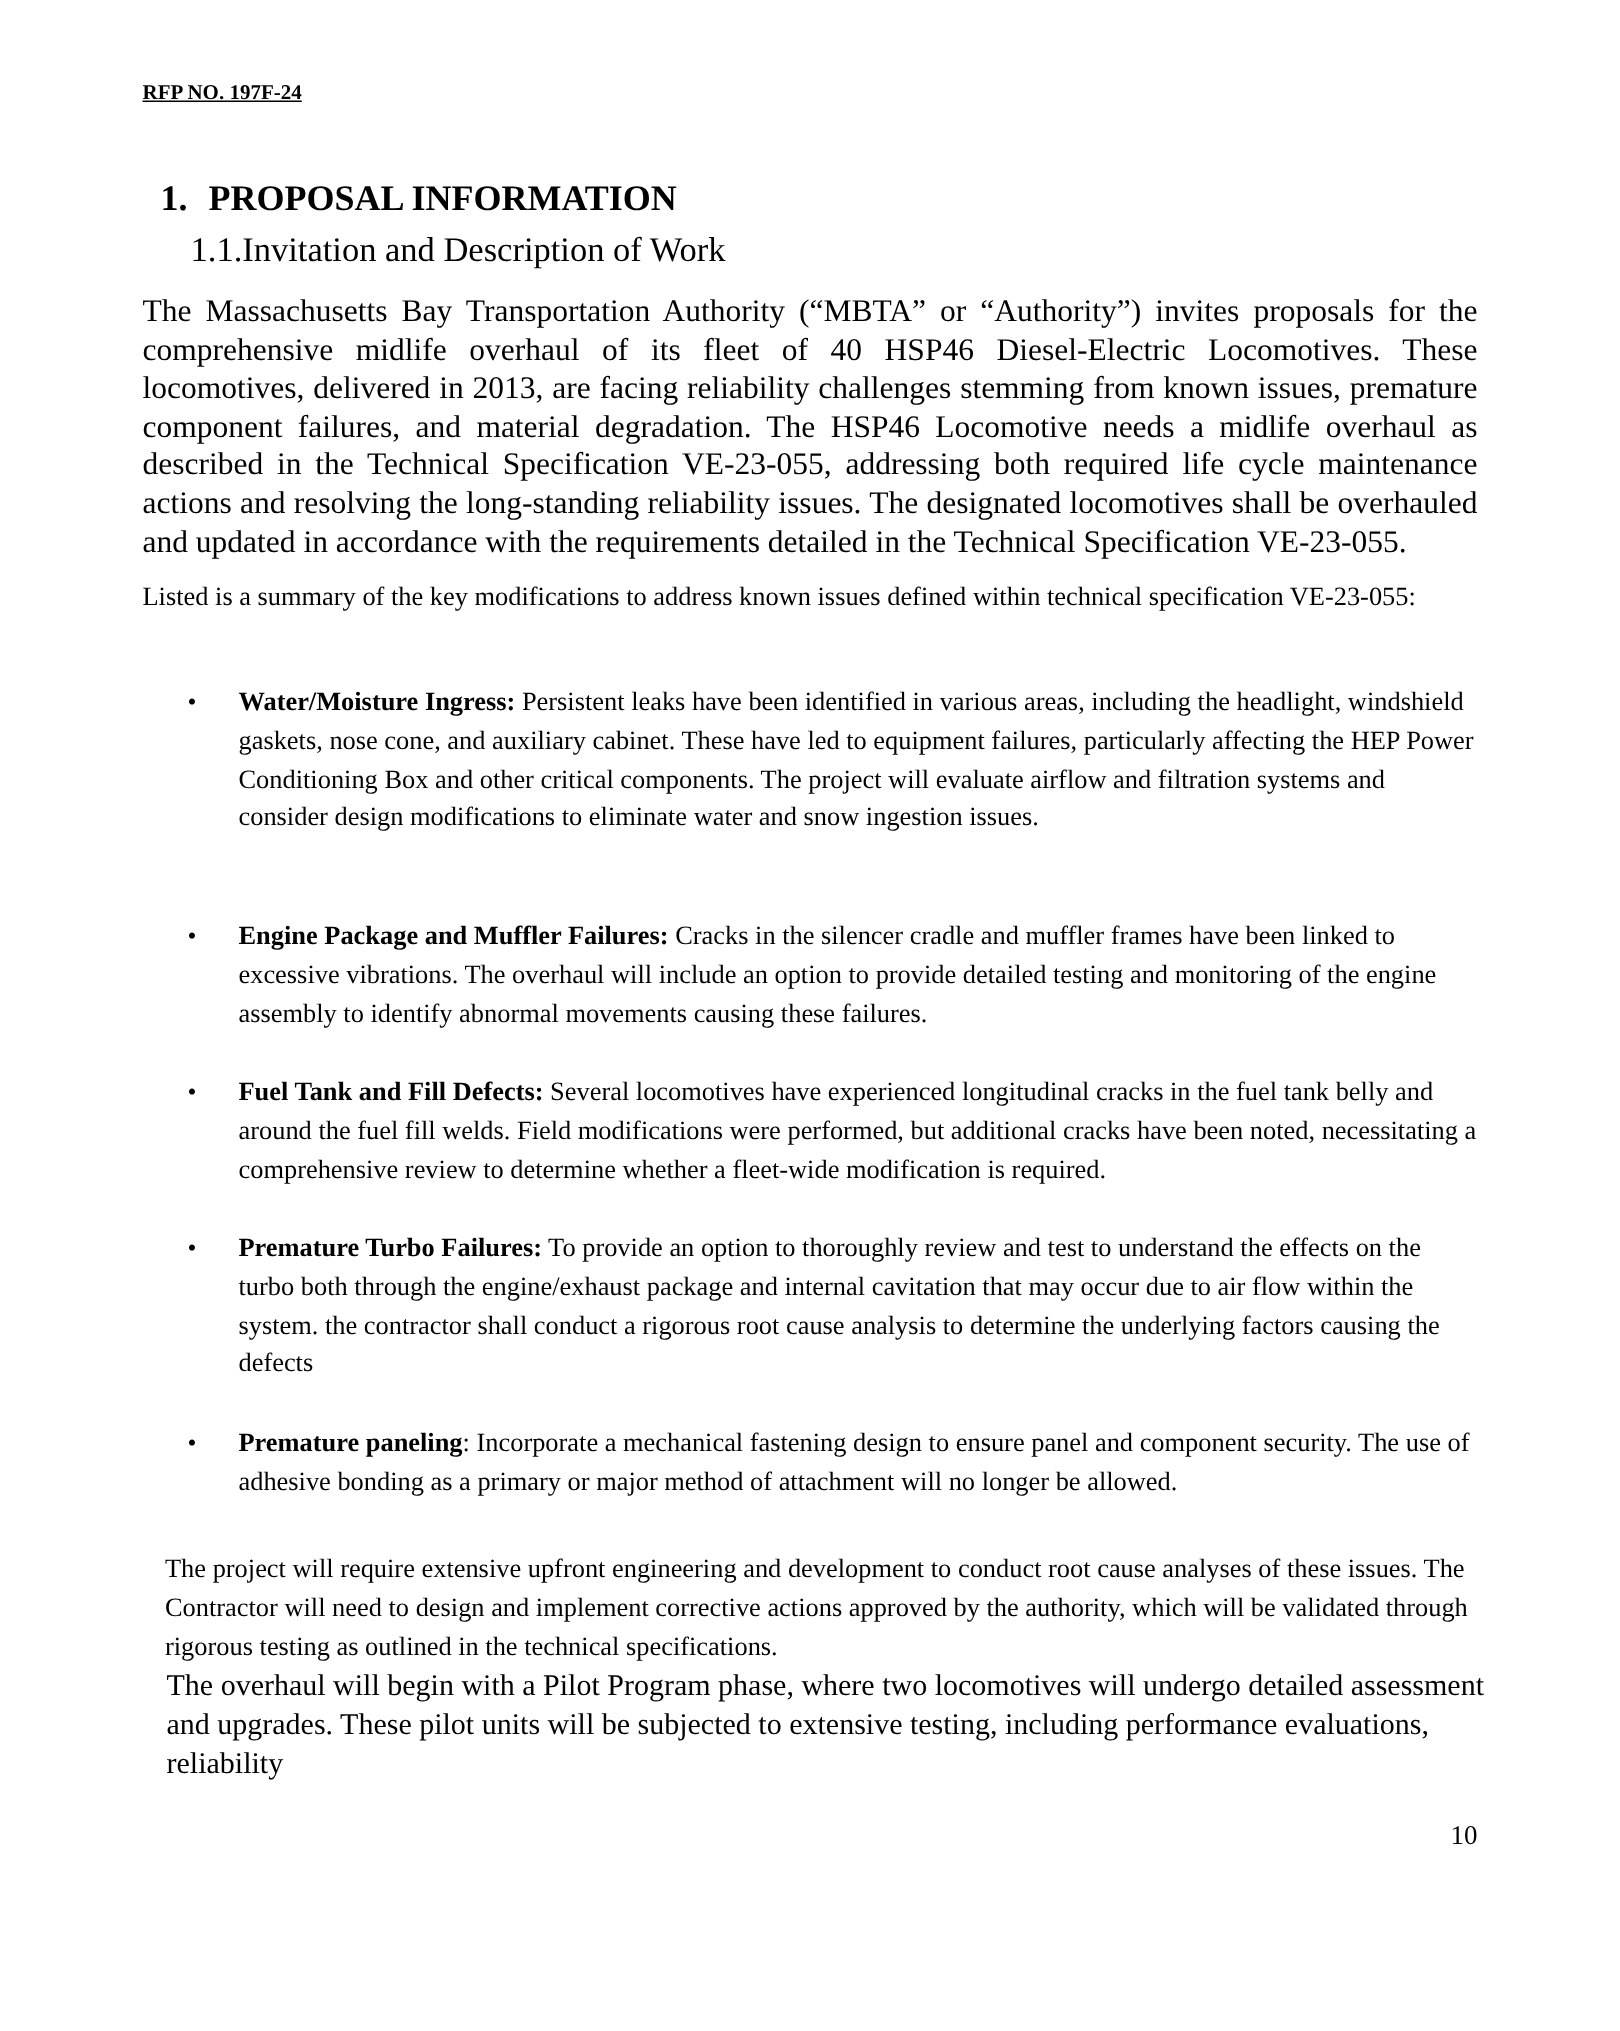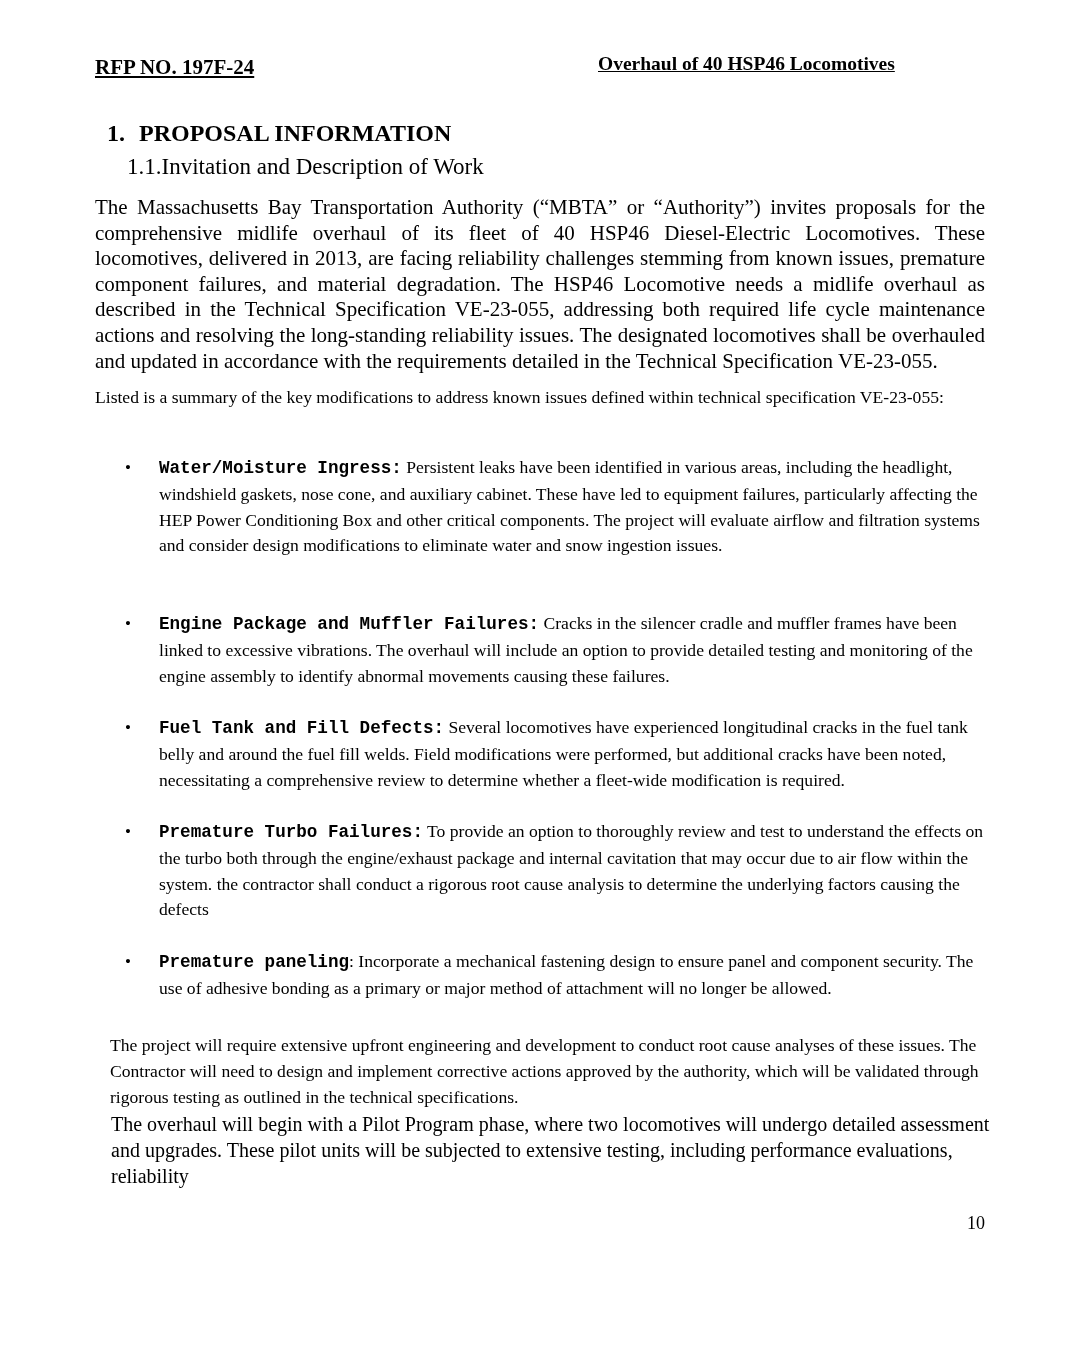--- a/index.html
+++ b/index.html
@@ -5,21 +5,21 @@
     html, body { margin: 0; padding: 0; background: #ffffff; }
     body {
       width: 1080px; height: 1354px; position: relative; overflow: hidden;
       font-family: "Liberation Serif", serif; color: #000;
     }
     .page { position: absolute; left: 95px; top: 0; width: 890px; }
     .header {
       position: absolute; top: 55px; left: 0; width: 890px; height: 24px;
       font-weight: bold; font-size: 18px;
     }
-    .hdr-left { position: absolute; left: 0; top: 0; text-decoration: underline; font-size: 21px; }
+    .hdr-left { position: absolute; left: 0; top: 0; text-decoration: underline; font-size: 14px; }
     .hdr-right { position: absolute; left: 503px; top: -2px; text-decoration: underline; font-size: 19.5px; }
     .h1 {
       position: absolute; top: 108px; left: 0; font-size: 24px; font-weight: bold; margin: 12px;
     }
     .h1 .num { display: inline-block; width: 32px; }
     .h2 {
       position: absolute; top: 154px; left: 32px; font-size: 23px; font-weight: normal; margin: 0;
     }
     .p1 {
       position: absolute; top: 195px; left: 0; width: 890px; margin: 0;
@@ -31,41 +31,40 @@
     }
     .bullets { position: absolute; left: 0; top: 455px; width: 890px; margin: 0; padding: 0; list-style: none; }
     .bullet {
       position: absolute; left: 0; width: 890px;
       font-size: 17.6px; line-height: 25.8px;
     }
     .bullet .dot {
       position: absolute; left: 30px; top: 0; font-size: 17px;
     }
     .bullet .btext { position: absolute; left: 64px; width: 826px; }
-    .bullet b { font-weight: bold; font-family: Liberation Mono, monospace; }
+    .bullet b { font-weight: bold; }
     .p3 {
       position: absolute; top: 1018px; left: 0; width: 890px; margin: 15px;
       font-size: 17.6px; line-height: 25.8px;
     }
     .p4 {
       position: absolute; top: 1112px; left: 16px; width: 890px; margin: 0;
       font-size: 20px; line-height: 25.8px;
     }
     .page-number {
       position: absolute; top: 1213px; left: 0; width: 890px; text-align: right;
       font-size: 18px;
     }
   </style>
 </head>
 <body>
 
 <div class="page">
   <div class="header">
     <span class="hdr-left">RFP NO. 197F-24</span>
-    <span class="hdr-right">Overhaul of 40 HSP46 Locomotives</span>
   </div>
 
   <h1 class="h1">
     <span class="num">1.</span><span>PROPOSAL INFORMATION</span>
   </h1>
 
   <h2 class="h2">
     <span>1.1.</span><span>Invitation and Description of Work</span>
   </h2>
 

